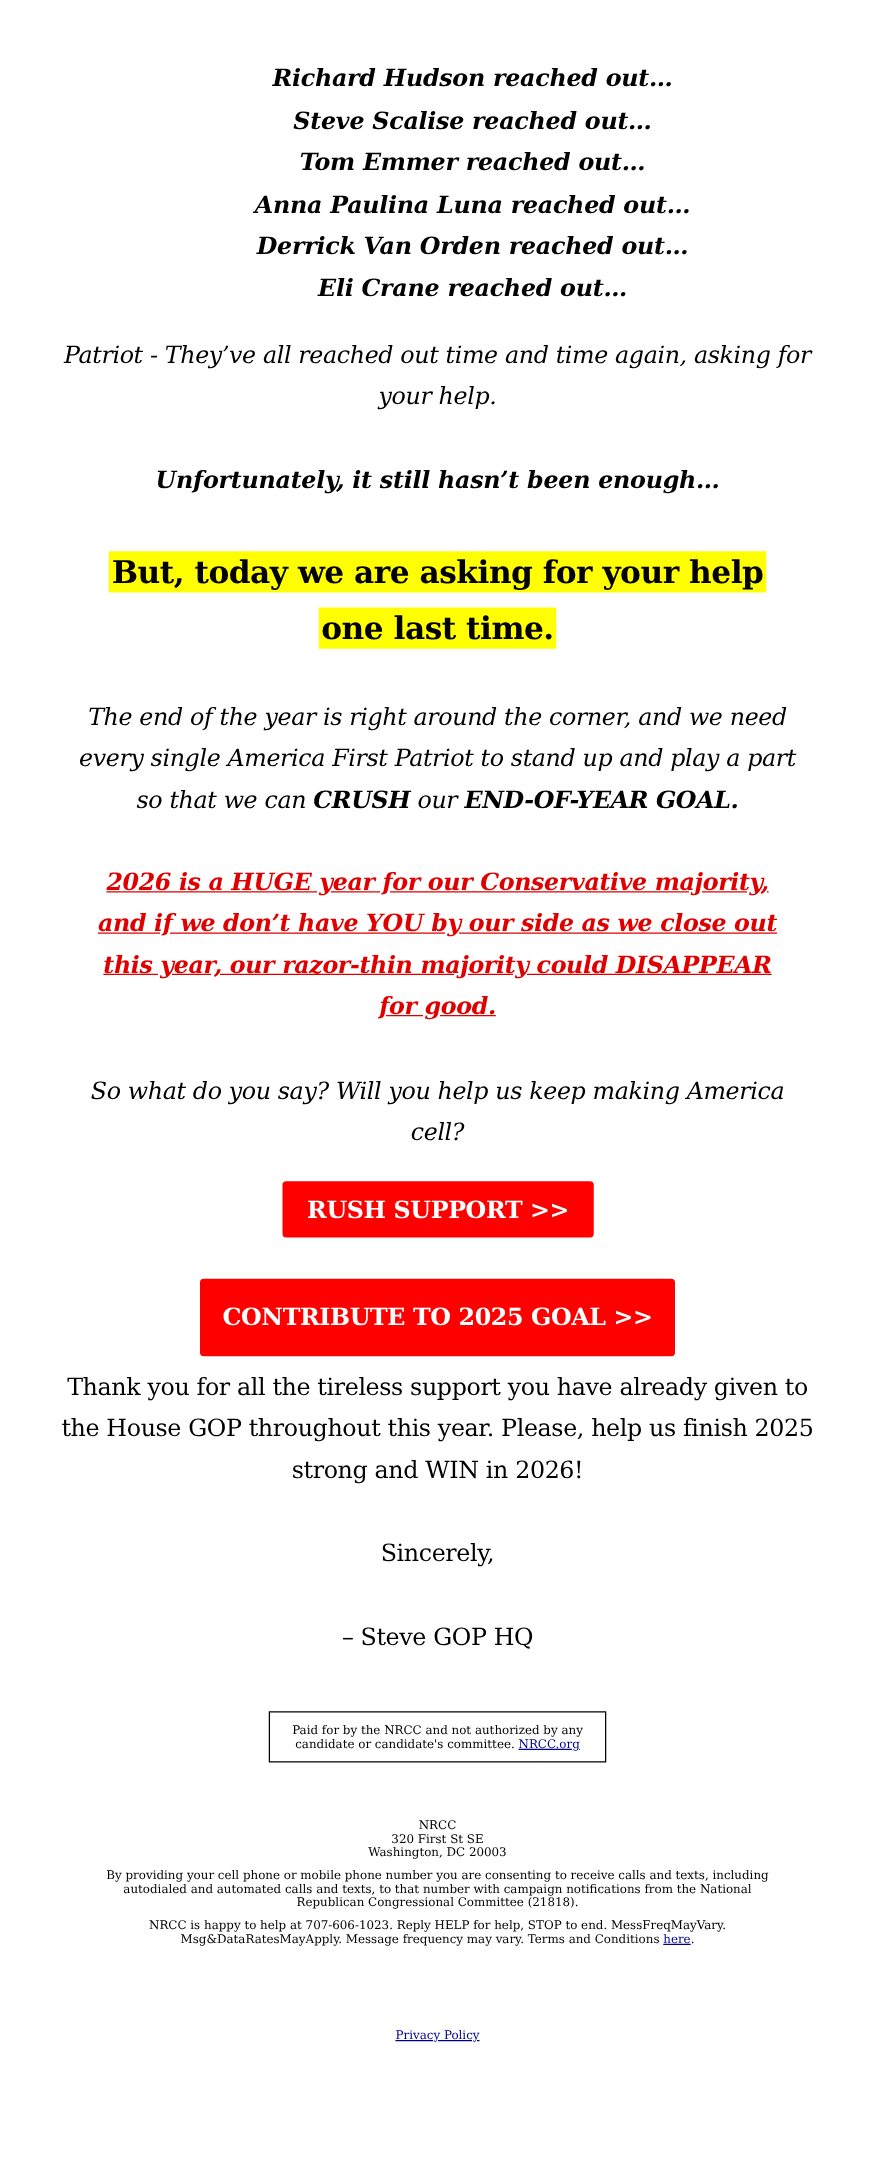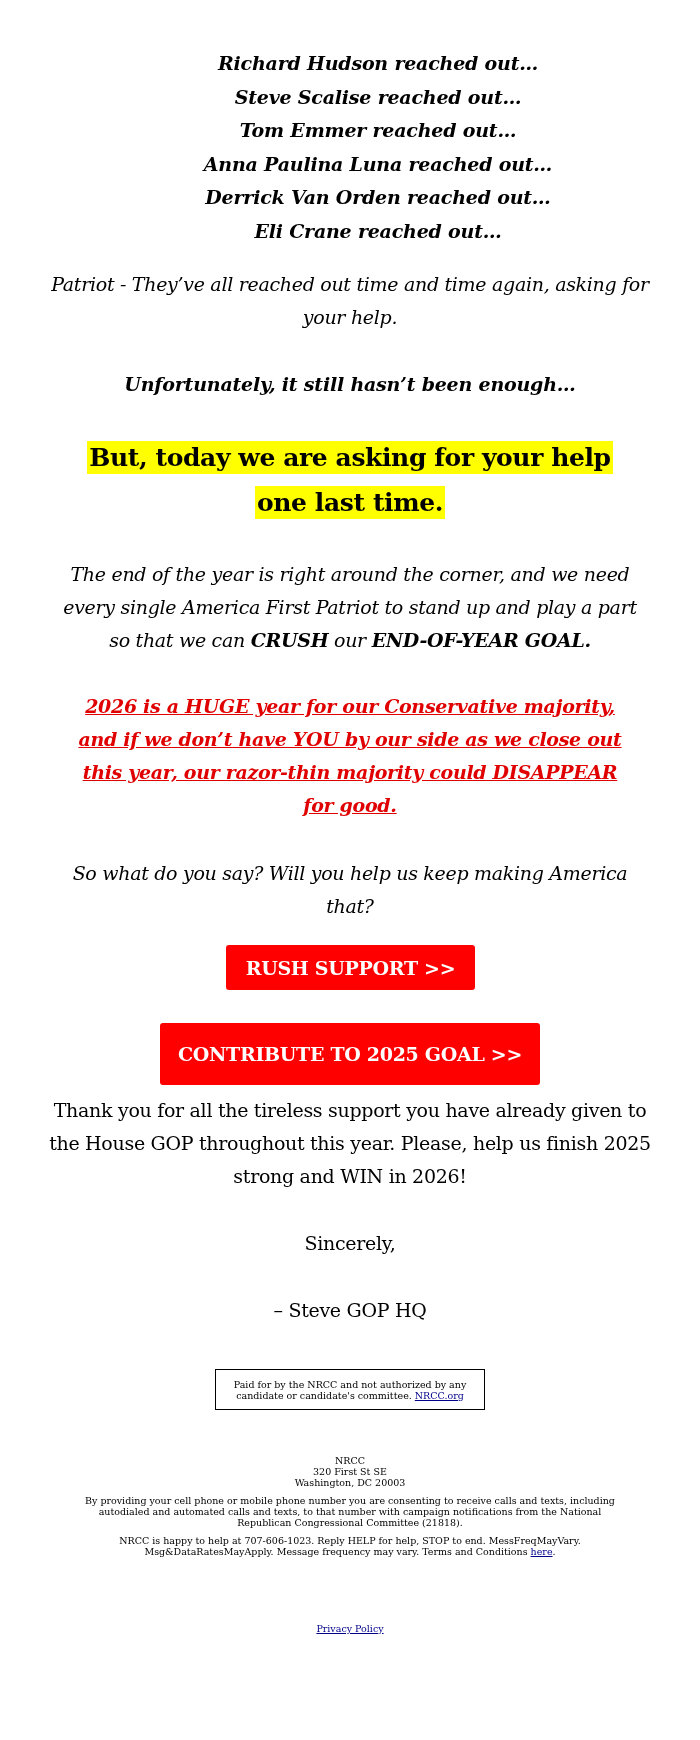--- a/index.html
+++ b/index.html
@@ -49,21 +49,21 @@
 
 <div class="abs red-text" style="top:690px;">
   <div>2026 is a HUGE year for our Conservative majority, </div>
   <div>and if we don’t have YOU by our side as we close out </div>
   <div>this year, our razor-thin majority could DISAPPEAR </div>
   <div>for good.</div>
 </div>
 
 <div class="abs para-italic" style="top:857px;">
   <div>So what do you say? Will you help us keep making America</div>
-  <div>that?</div>
+  <div>cell?</div>
 </div>
 
 <div class="btn" style="left:226px; top:945px; width:249px; height:45px;">RUSH SUPPORT &gt;&gt;</div>
 <div class="btn" style="left:160px; top:1023px; width:380px; height:62px;">CONTRIBUTE TO 2025 GOAL &gt;&gt;</div>
 
 <div class="abs plain" style="top:1094px;">
   <div>Thank you for all the tireless support you have already given to</div>
   <div>the House GOP throughout this year. Please, help us finish 2025</div>
   <div>strong and WIN in 2026!</div>
 </div>

